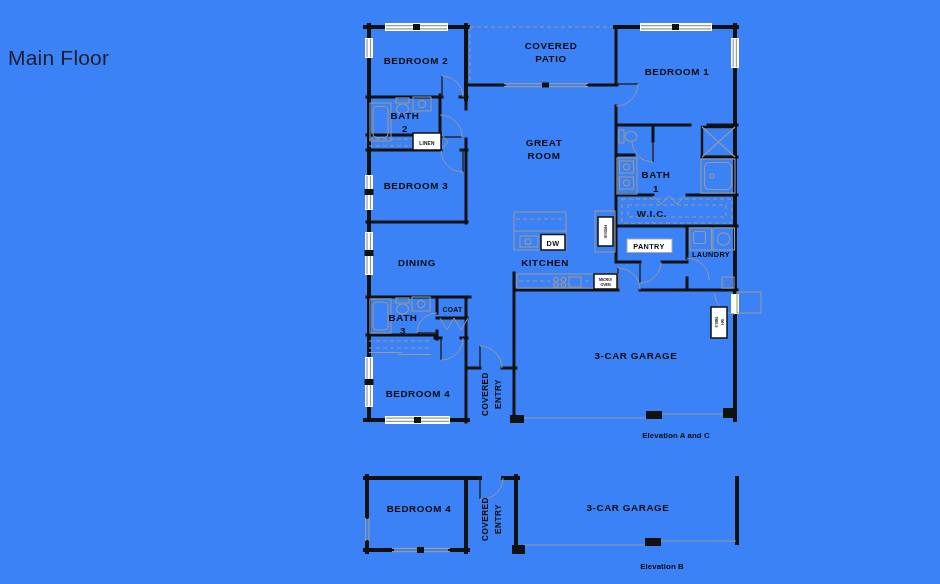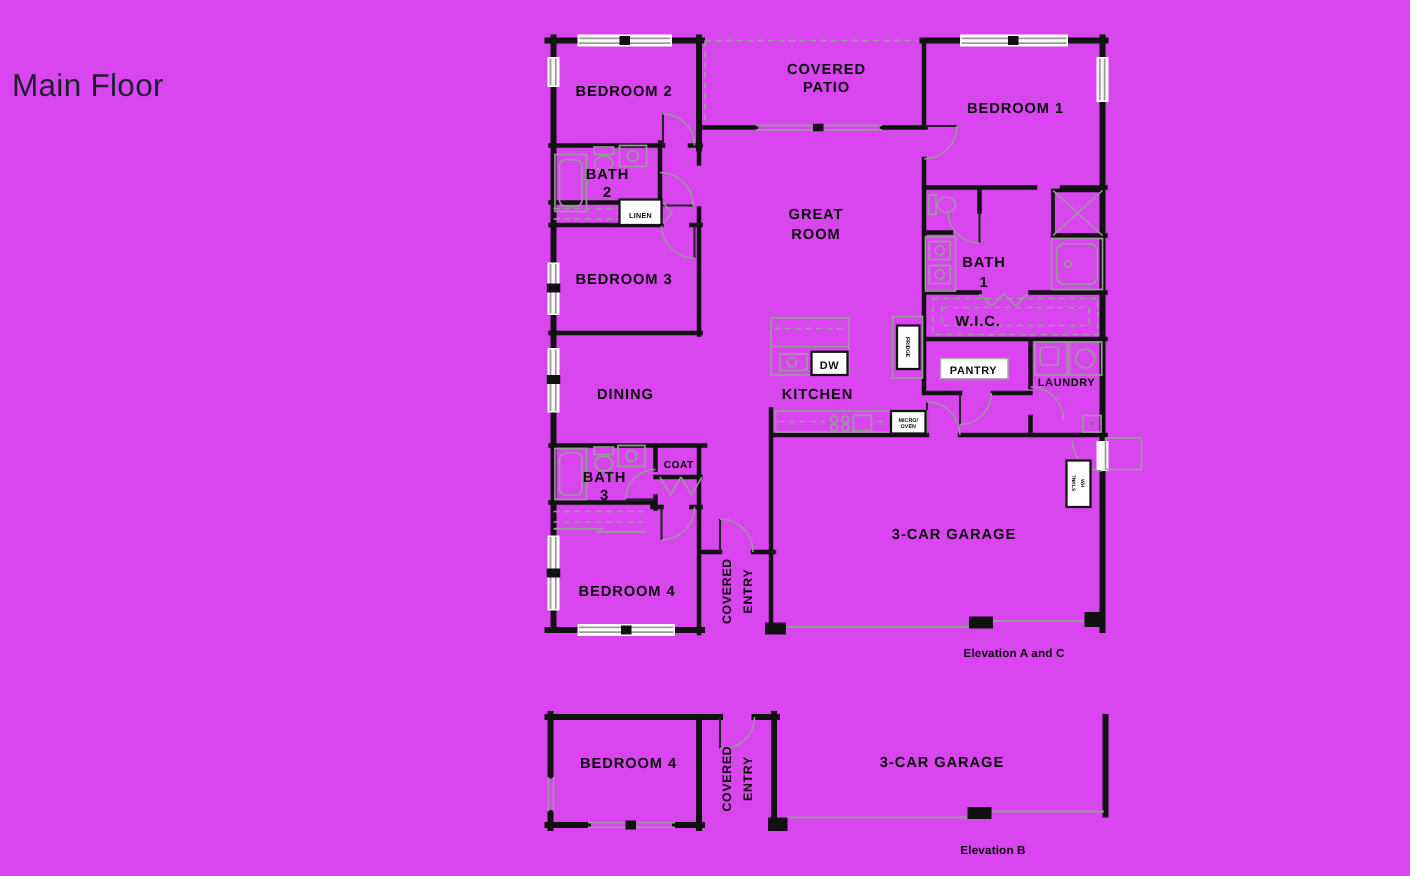--- a/index.html
+++ b/index.html
@@ -1,16 +1,16 @@
 <!DOCTYPE html>
 <html><head>
 <meta charset="utf-8">
 <style>
   html,body{margin:0;padding:0;background:#ffffff;}
-  .canvas{position:relative;width:940px;height:584px;background:#d946ef;overflow:hidden;
+  .canvas{position:relative;width:940px;height:584px;background:#3b82f6;overflow:hidden;
           font-family:"Liberation Sans",sans-serif;}
   .title{position:absolute;left:8px;top:46px;margin:0;font-size:21px;font-weight:500;
          color:#1d1d2b;letter-spacing:.2px;font-family:"Liberation Sans",sans-serif;}
   svg{position:absolute;left:0;top:0;}
   svg text{font-family:"Liberation Sans",sans-serif;font-weight:700;fill:#0b0b0b;text-anchor:middle;}
   .t10{font-size:9.8px;letter-spacing:.6px}
   .t75{font-size:7.3px;letter-spacing:.4px}
   .t7{font-size:6.8px;letter-spacing:.3px}
   .t5{font-size:4.8px;letter-spacing:.2px}
   .t4{font-size:3.6px;letter-spacing:0}

